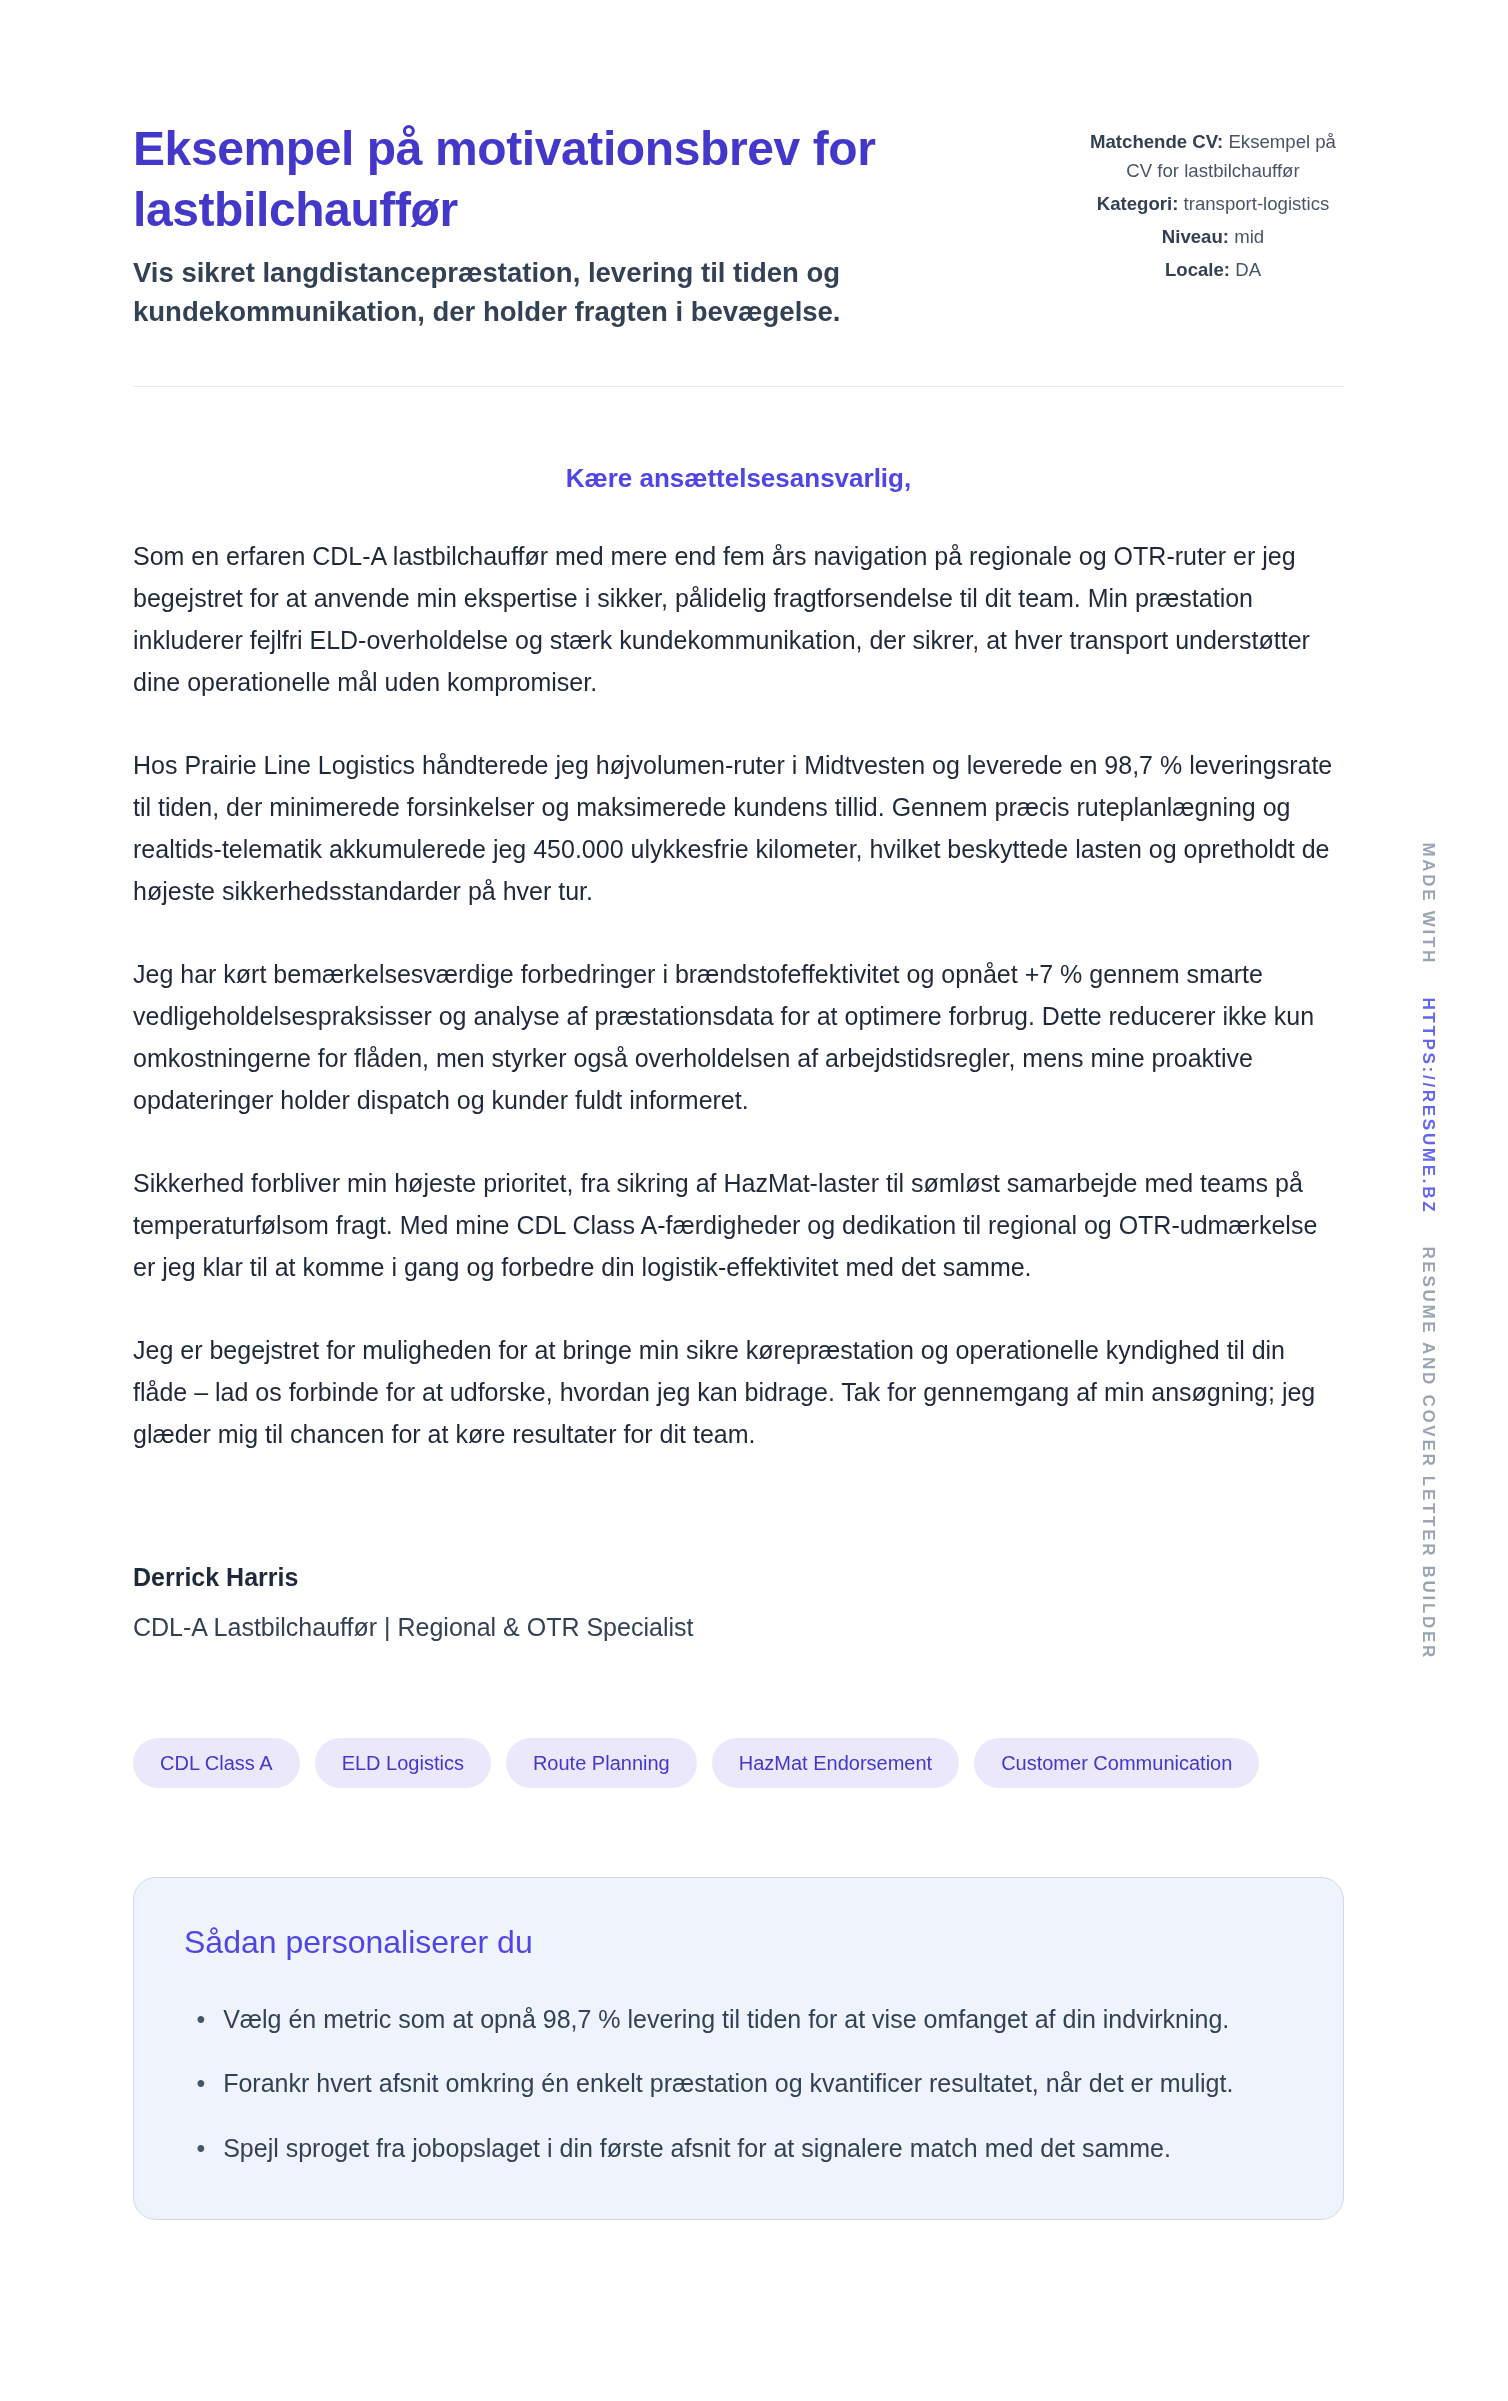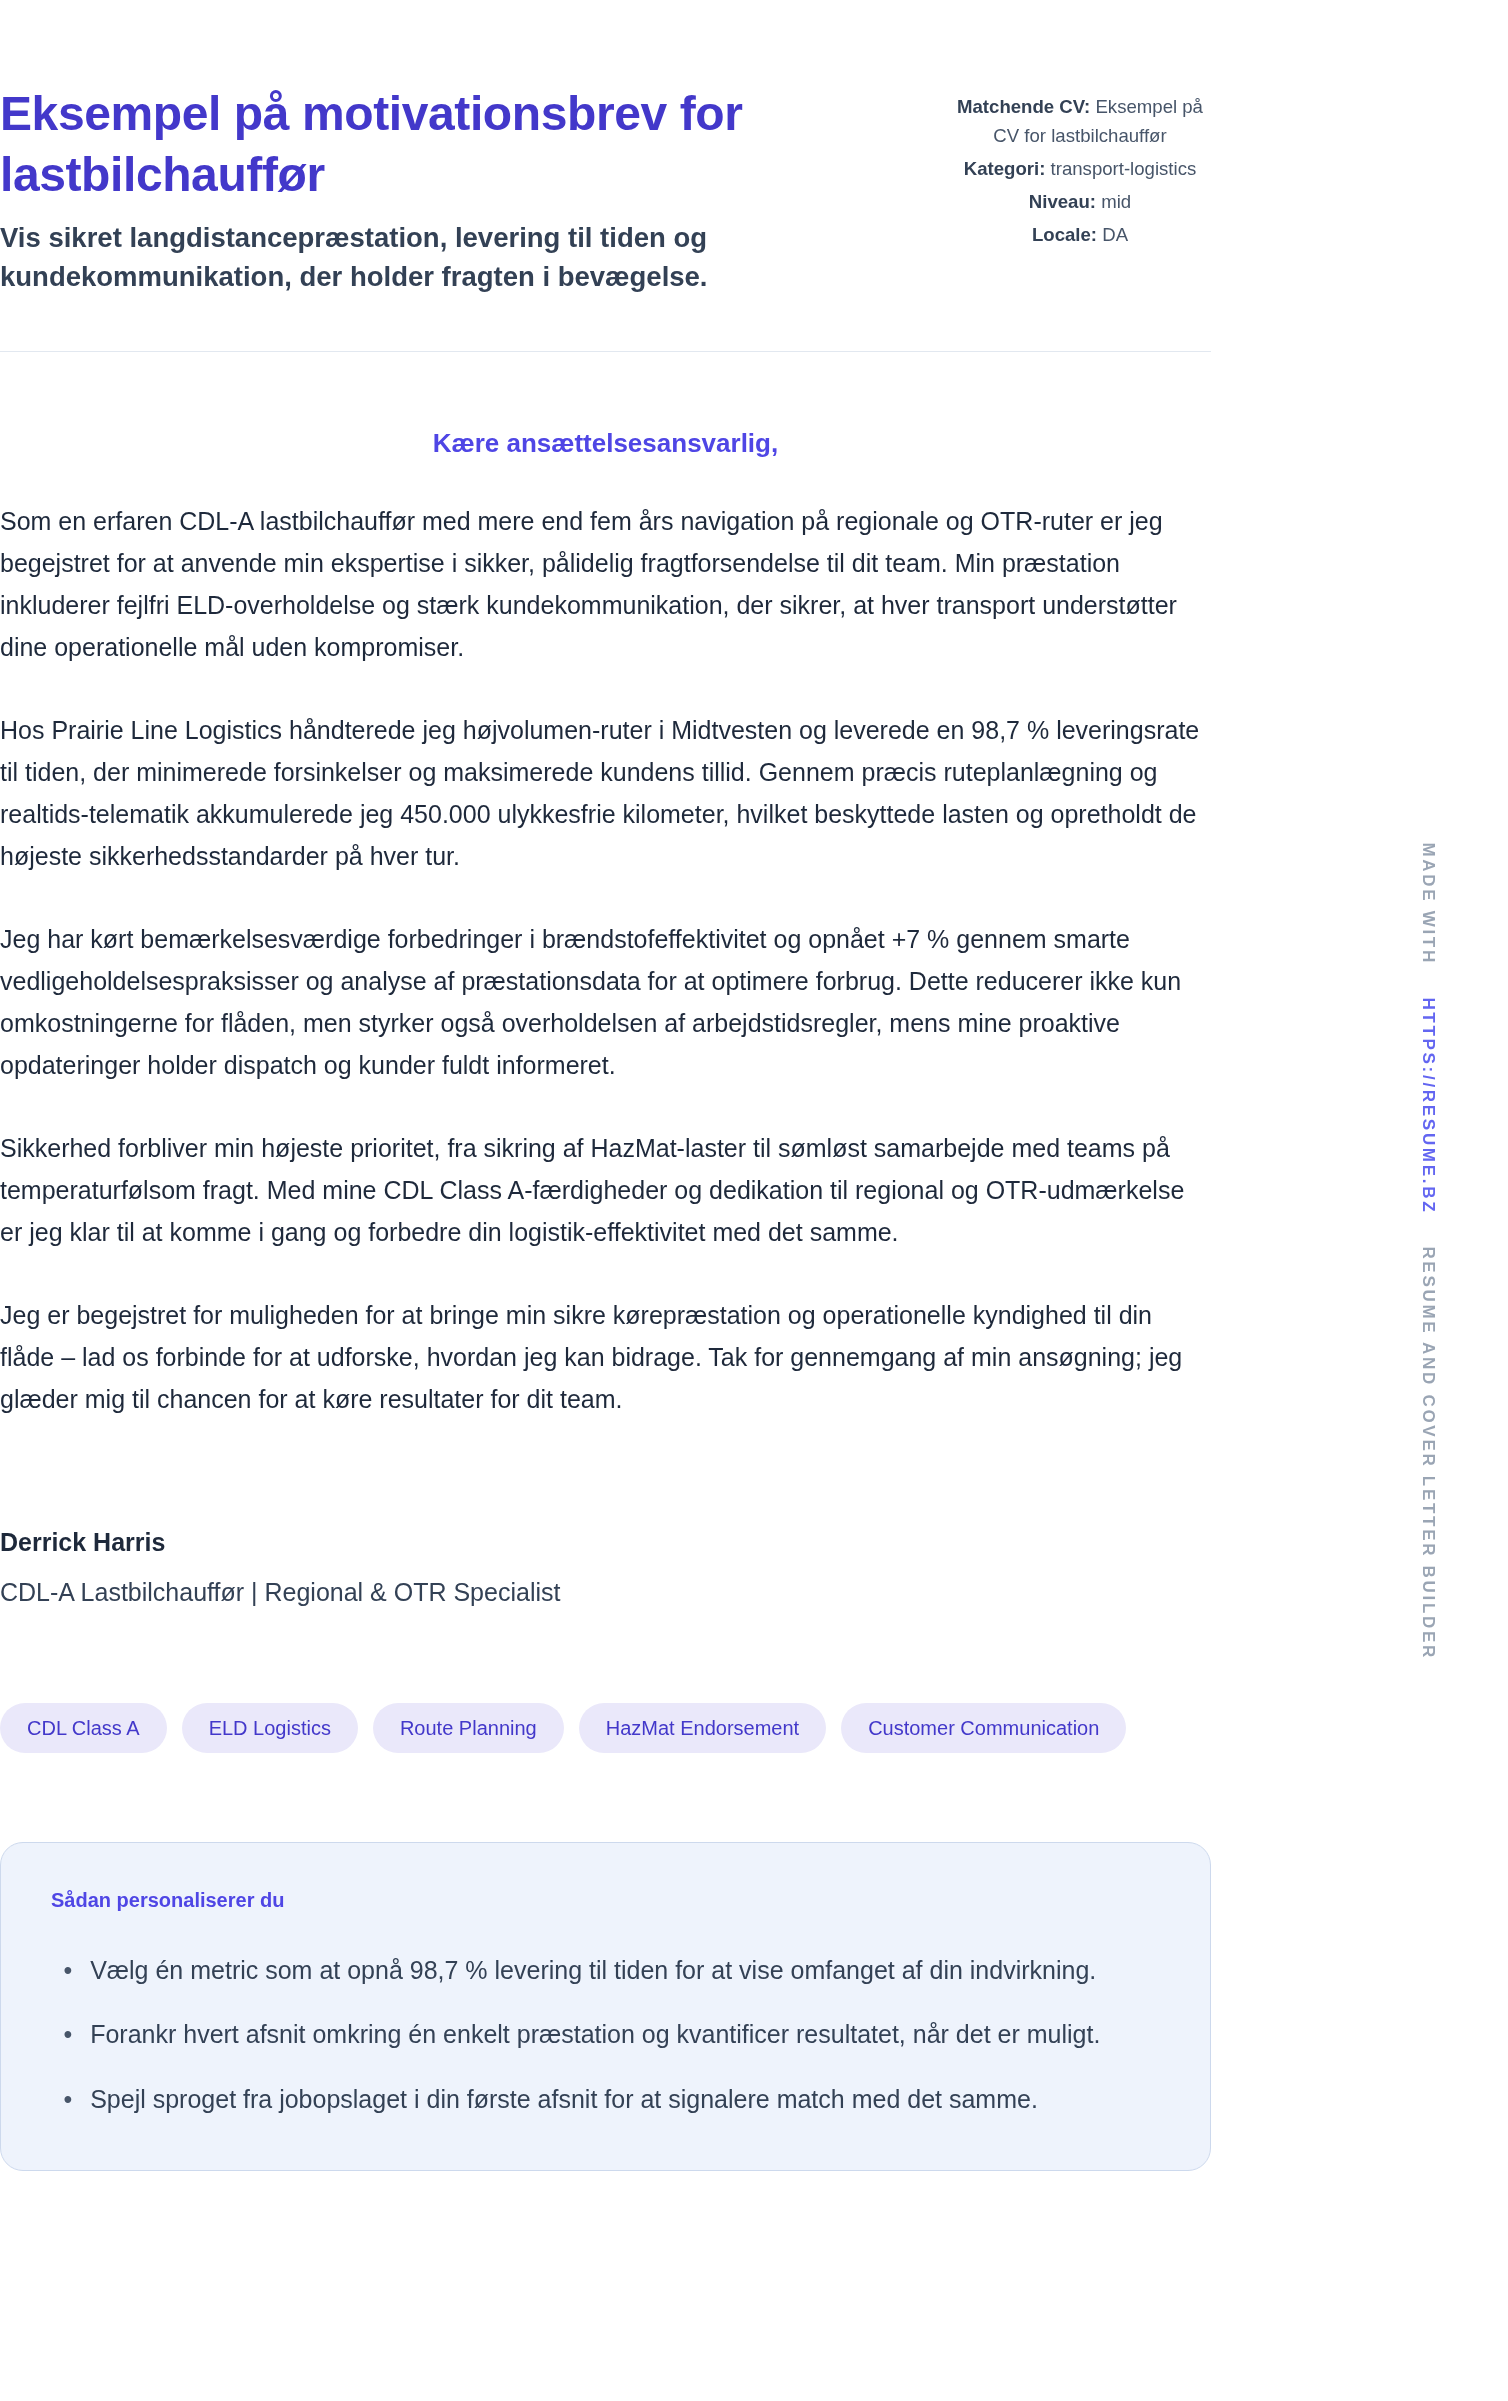--- a/index.html
+++ b/index.html
@@ -12,21 +12,21 @@
     --card_bg:#eef3fc;
     --card_border:#cdd9ed;
     --divider:#e2e8f0;
     --watermark:#9aa5b4;
     --watermark_link:#6366f1;
   }
   *{box-sizing:border-box;}
   html,body{margin:0;padding:0;background:#ffffff;}
   body{font-family:"Liberation Sans", sans-serif; color:var(--body);}
   .page{position:relative;width:1509px;height:2401px;background:#ffffff;overflow:hidden;}
-  .content{width:1211px;padding-top:84px;}
+  .content{width:1211px;margin-left:133px;padding-top:119px;}
 
   
   .header{display:flex;justify-content:space-between;align-items:flex-start;}
   .header-left{max-width:852px;}
   h1.title{font-size:48px;line-height:1.27;font-weight:700;color:var(--title);margin:0 0 12.4px 0;letter-spacing:-0.4px;}
   .subtitle{font-size:27.5px;line-height:1.42;font-weight:700;color:#334155;margin:0;}
   .meta{max-width:262px;text-align:center;font-size:18.6px;line-height:1.55;color:var(--muted);padding-top:9px;}
   .meta-row{margin-bottom:4.4px;}
   .meta-label{font-weight:700;color:#334155;}
 
@@ -40,21 +40,21 @@
   .sig-title{font-size:25px;color:#334155;margin:21px 0 0 0;}
 
   
   .tags{display:flex;flex-wrap:wrap;gap:15px;margin-top:96px;}
   .pill{display:inline-block;background:var(--pill_bg);color:var(--pill_text);font-size:20px;font-weight:500;
         padding:13.3px 27px;border-radius:887px;white-space:nowrap;}
 
   
   .tips-card{margin-top:89px;background:var(--card_bg);border:1.8px solid var(--card_border);
              border-radius:23px;padding:46px 50px 51px 50px;}
-  .tips-title{font-size:20px;font-weight:700;color:var(--accent);margin:0 0 39px 0;}
+  .tips-title{font-size:32px;font-weight:400;color:var(--accent);margin:0 0 39px 0;}
   .tips-list{list-style:none;margin:0;padding:0 0 0 12.4px;}
   .tip{display:flex;gap:18px;font-size:25px;line-height:1.58;color:#334155;margin-bottom:25px;text-align:center;}
   .tip:last-child{margin-bottom:0;}
   .tip .dot::before{content:"\2022";color:#475569;font-size:25px;line-height:1.58;}
 
   
   .watermark{position:absolute;top:830px;right:71px;writing-mode:vertical-rl;
              font-size:17px;font-weight:600;letter-spacing:2.7px;color:var(--watermark);
              text-transform:uppercase;white-space:nowrap;}
   .watermark .seg{padding:12.4px 0;}

